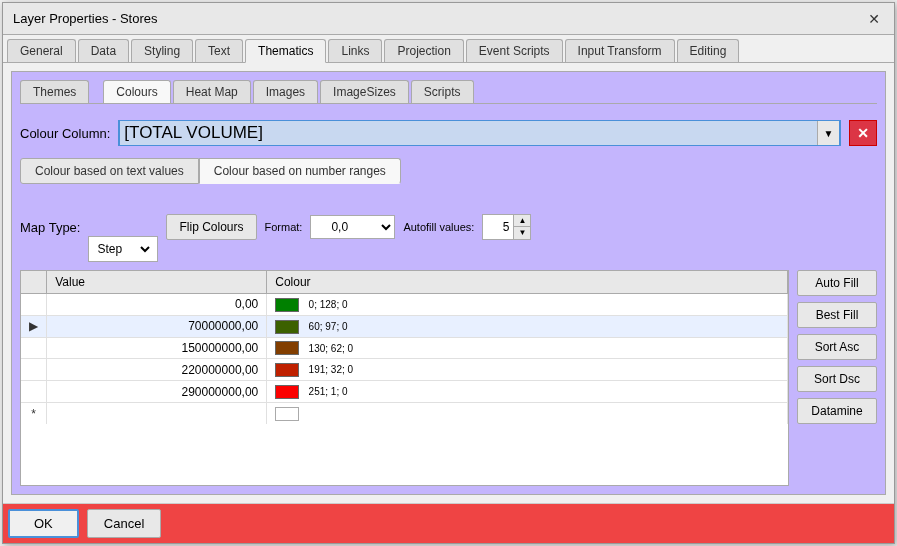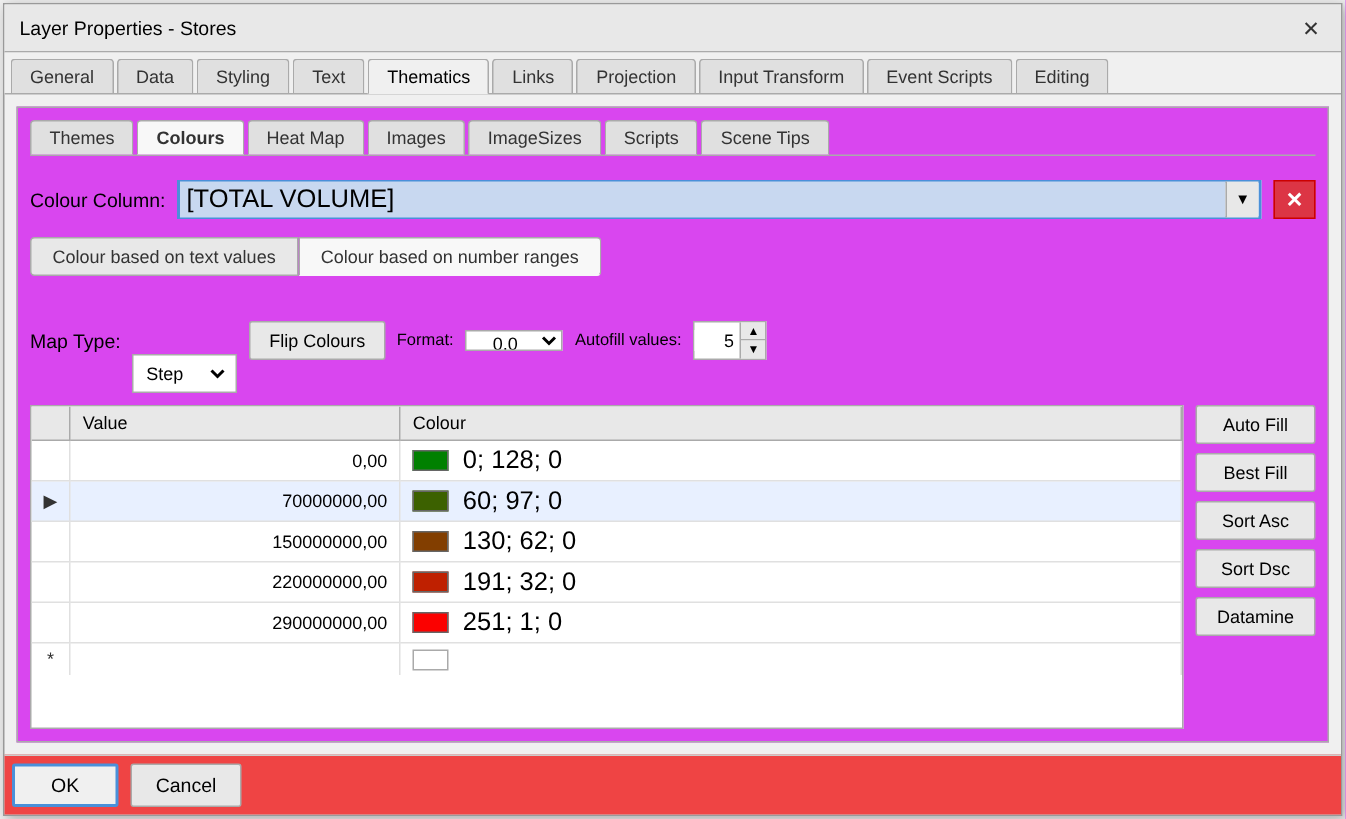--- a/index.html
+++ b/index.html
@@ -73,21 +73,21 @@
     }
     .main-content {
       flex: 1;
       padding: 8px;
       display: flex;
       flex-direction: column;
     }
     .inner-panel {
       flex: 1;
       border: 1px solid #aaa;
-      background: #d946ef;
+      background: #c4b5fd;
       padding: 8px;
       display: flex;
       flex-direction: column;
       gap: 8px;
     }
     .sub-tab-bar {
       display: flex;
       border-bottom: 1px solid #aaa;
       gap: 0;
       margin-bottom: 4px;
@@ -98,21 +98,22 @@
       border-bottom: none;
       background: #e0e0e0;
       cursor: pointer;
       font-size: 12px;
       color: #333;
       border-radius: 3px 3px 0 0;
       margin-right: 2px;
     }
     .sub-tab.active {
       background: #f8f8f8;
-      font-weight: 700;
+      font-weight: 400;
+      margin-left: 12px;
     }
     .colour-column-row {
       display: flex;
       align-items: center;
       gap: 8px;
       padding: 4px 0;
     }
     .colour-column-label {
       font-size: 13px;
       white-space: nowrap;
@@ -210,27 +211,26 @@
     .btn-small {
       padding: 3px 12px;
       border: 1px solid #aaa;
       background: #e8e8e8;
       cursor: pointer;
       font-size: 12px;
       border-radius: 2px;
       height: 26px;
     }
     .format-select {
-      height: 14px;
+      height: 24px;
       border: 1px solid #aaa;
       background: white;
       font-size: 12px;
-      padding: 0 4px;
+      padding: 0 16px;
       min-width: 65px;
-      text-align: center;
     }
     .spinner-wrap {
       display: flex;
       align-items: center;
       border: 1px solid #aaa;
       background: white;
       height: 26px;
     }
     .spinner-input {
       width: 30px;
@@ -295,21 +295,21 @@
     .td-value { text-align: right; width: 220px; }
     .td-colour { }
     .colour-swatch {
       display: inline-block;
       width: 24px;
       height: 14px;
       border: 1px solid #666;
       vertical-align: middle;
       margin-right: 6px;
     }
-    .colour-text { vertical-align: middle; font-size: 17px; }
+    .colour-text { vertical-align: middle; font-size: 10px; }
     .star-row td { border-bottom: none; }
     .empty-swatch {
       display: inline-block;
       width: 24px;
       height: 14px;
       border: 1px solid #aaa;
       background: white;
       vertical-align: middle;
     }
     .side-buttons {
@@ -372,36 +372,35 @@
   </div>
 
   <div class="tab-bar-top">
     <div class="tab-top">General</div>
     <div class="tab-top">Data</div>
     <div class="tab-top">Styling</div>
     <div class="tab-top">Text</div>
     <div class="tab-top active">Thematics</div>
     <div class="tab-top">Links</div>
     <div class="tab-top">Projection</div>
+    <div class="tab-top">Event Scripts</div>
     <div class="tab-top">Input Transform</div>
-    <div class="tab-top">Event Scripts</div>
     <div class="tab-top">Editing</div>
   </div>
 
   <div class="main-content">
     <div class="inner-panel">
 
       <div class="sub-tab-bar">
         <div class="sub-tab">Themes</div>
         <div class="sub-tab active">Colours</div>
         <div class="sub-tab">Heat Map</div>
         <div class="sub-tab">Images</div>
         <div class="sub-tab">ImageSizes</div>
         <div class="sub-tab">Scripts</div>
-        <div class="sub-tab">Scene Tips</div>
       </div>
 
       <div class="colour-column-row">
         <span class="colour-column-label">Colour Column:</span>
         <div class="colour-column-input-wrap">
           <input class="colour-column-input" type="text" value="[TOTAL VOLUME]" style="">
           <button class="dropdown-arrow-btn">▼</button>
         </div>
         <button class="clear-x-btn">✕</button>
       </div>

